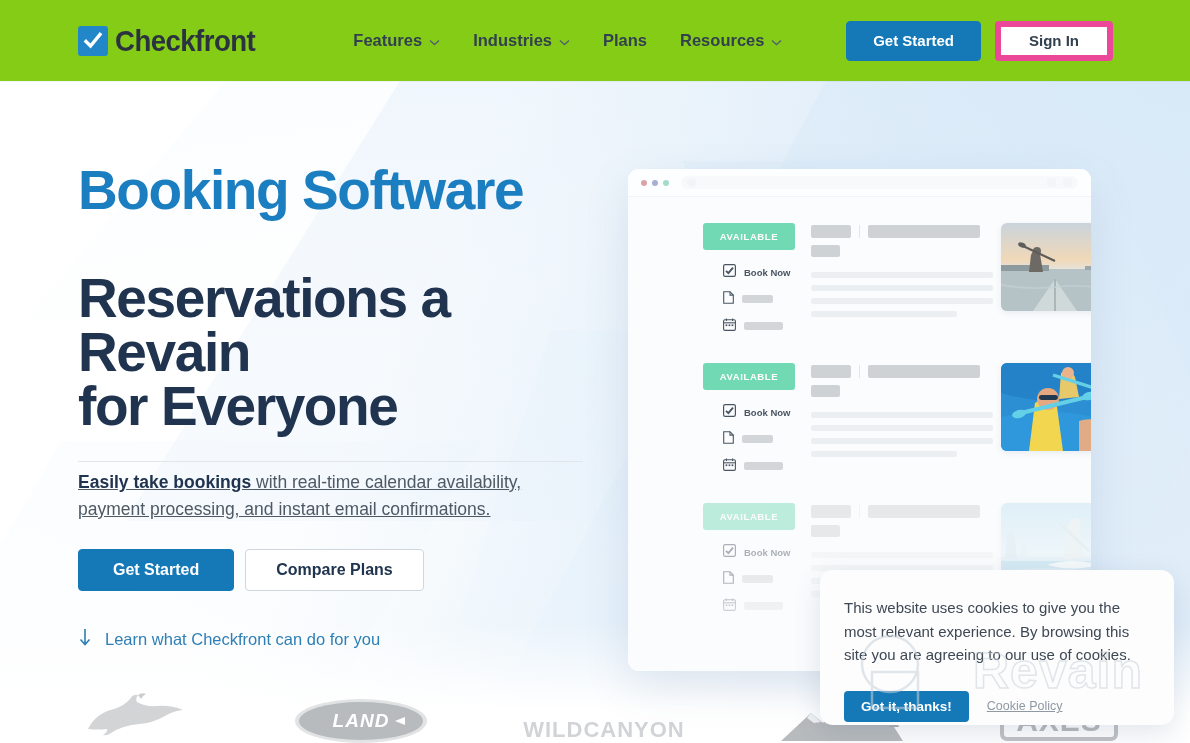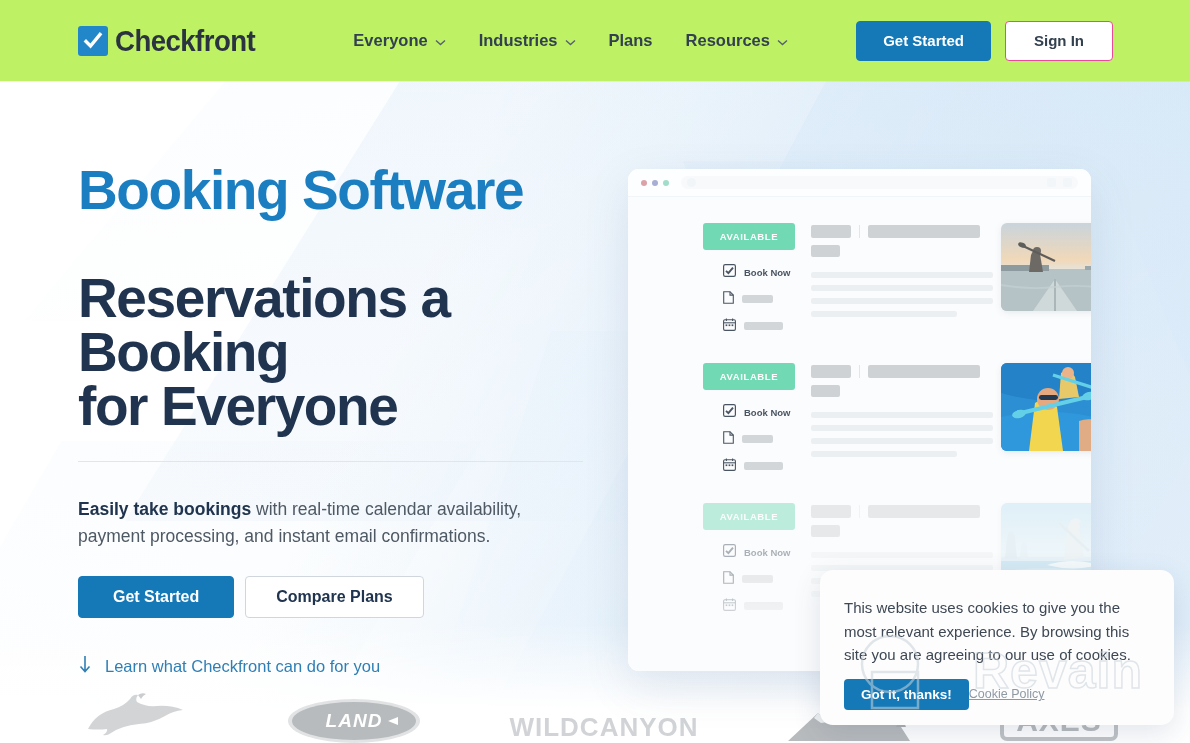--- a/index.html
+++ b/index.html
@@ -55,21 +55,21 @@
     background: linear-gradient(170deg,#e6f1fb,#ffffff);
   }
   .bg-bottom-fade {
     position: absolute; left: 0; bottom: 0; width: 1190px; height: 120px;
     background: linear-gradient(180deg, rgba(255,255,255,0) 0%, #ffffff 72%);
   }
 
   
   .header {
     position: absolute; left: 0; top: 0; width: 1190px; height: 81px;
-    background: #bef264; z-index: 40;
+    background: #84cc16; z-index: 40;
     display: flex; align-items: center;
     box-shadow: 0 1px 0 rgba(0,0,0,.04);
     text-align: right;
   }
   .logo { display: flex; align-items: center; margin-left: 78px; cursor: pointer; }
   .logo-mark {
     width: 30px; height: 30px; background: #2287c8; border-radius: 3px;
     display: flex; align-items: center; justify-content: center; margin-right: 7px;
   }
   .logo-mark svg { display:block; }
@@ -87,35 +87,35 @@
   }
   .chev { display:block; }
 
   .header-actions { margin-left: auto; margin-right: 77px; display: flex; align-items: center; gap: 14px; }
   .btn {
     font-size: 15px; font-weight: bold; border-radius: 4px;
     display: flex; align-items: center; justify-content: center; cursor: pointer;
     white-space: nowrap;
   }
   .btn-primary { background: #1579b8; color: #fff; padding: 0 26px; height: 40px; border: 1px solid #1579b8; }
-  .btn-outline { background: #fff; color: #33404f; padding: 0 28px; height: 40px; border: 1px solid #ec4899; }
+  .btn-outline { background: #fff; color: #33404f; padding: 0 28px; height: 40px; border: 6px solid #ec4899; }
 
   
   .hero { position: absolute; left: 0; top: 81px; width: 1181px; height: 662px; z-index: 10; }
   .hero-left { position: absolute; left: 78px; top: 82px; width: 520px; }
   .headline {
     font-size: 55px; font-weight: bold; line-height: 54px;
     color: #20344f; letter-spacing: -1.4px;
     font-family: "Liberation Sans", sans-serif;
   }
   .headline .accent { color: #1a7ec0; }
   .rule { margin-top: 28px; width: 505px; height: 1px; background: #e2e6ea; }
   .sub {
-    margin-top: 34px; width: 470px;
-    font-size: 17.5px; line-height: 27px; color: #4e5964;
+    margin-top: 7px; width: 470px;
+    font-size: 17.5px; line-height: 27px; color: #4e5964; text-decoration: underline;
   }
   .sub b { color: #20344f; font-weight: bold; }
   .cta-row { margin-top: 26px; display: flex; gap: 11px; }
   .cta {
     font-size: 16px; font-weight: bold; border-radius: 4px; cursor: pointer;
     display: flex; align-items: center; justify-content: center; height: 42px;
   }
   .cta-primary { background: #1579b8; color: #fff; border: 1px solid #1579b8; padding: 0 34px; }
   .cta-outline { background: #fff; color: #20344f; border: 1px solid #cfd6dd; padding: 0 30px; }
   .learn {
@@ -179,33 +179,33 @@
   .mock-row.faded { opacity: .45; }
 
   
   .logos {
     position: absolute; left: 0; bottom: 0; width: 1190px; height: 96px;
     display: flex; align-items: flex-end; justify-content: space-between;
     padding: 0 72px 0 78px; z-index: 12;
   }
   .brand { opacity: .62; display: flex; align-items: flex-end; justify-content: center; }
   .brand-text {
-    font-size: 26px; font-weight: bold; color: #b5b9bd;
+    font-size: 22px; font-weight: bold; color: #b5b9bd;
     letter-spacing: 1px; white-space: nowrap;
   }
 
   
   .cookie {
     position: absolute; left: 820px; top: 570px; width: 354px; height: 155px;
     background: #fdfdfd; border-radius: 13px;
     box-shadow: 0 8px 28px rgba(40,70,110,.14);
     padding: 26px 24px 0 24px; z-index: 60;
   }
   .cookie-text { font-size: 15px; line-height: 23.5px; color: #3e4854; }
-  .cookie-actions { margin-top: 12px; display: flex; align-items: center; }
+  .cookie-actions { margin-top: 24px; display: flex; align-items: center; gap: 18px; }
   .cookie-btn {
     background: #1579b8; color: #fff; font-size: 13.5px; font-weight: bold;
     border: none; border-radius: 4px; padding: 8px 17px; cursor: pointer;
     font-family: "Liberation Sans", sans-serif;
   }
   .cookie-link {
     font-size: 12.5px; color: #8f99a4; text-decoration: underline; cursor: pointer;
   }
 
   
@@ -241,21 +241,21 @@
       <span class="logo-mark">
         <svg width="20" height="20" viewBox="0 0 20 20">
           <path d="M3 10.5 L7.5 15 L17 3.5" stroke="#ffffff" stroke-width="3.4" fill="none" stroke-linecap="square"></path>
         </svg>
       </span>
       <span class="logo-text">Checkfront</span>
     </div>
 
     <div class="nav">
       <div class="nav-item">
-        <span>Everyone</span>
+        <span>Features</span>
         <span class="chev">
           <svg width="11" height="7" viewBox="0 0 11 7">
               <path d="M1 1.5 L5.5 5.5 L10 1.5" stroke="#55616f" stroke-width="1.4" fill="none"></path>
             </svg>
         </span>
       </div>
       <div class="nav-item">
         <span>Industries</span>
         <span class="chev">
           <svg width="11" height="7" viewBox="0 0 11 7">
@@ -280,21 +280,21 @@
       <div class="btn btn-primary">Get Started</div>
       <div class="btn btn-outline">Sign In</div>
     </div>
   </div>
 
   <div class="hero">
     <div class="hero-left">
       <div class="headline">
         <span class="accent">Booking Software</span><br>
         <br>
-        <span>Reservations a Booking</span><br>
+        <span>Reservations a Revain</span><br>
         <span>for Everyone</span>
       </div>
 
       <div class="rule"></div>
 
       <div class="sub">
         <b>Easily take bookings</b><span> with real-time calendar availability, payment processing, and instant email confirmations.</span>
       </div>
 
       <div class="cta-row">

